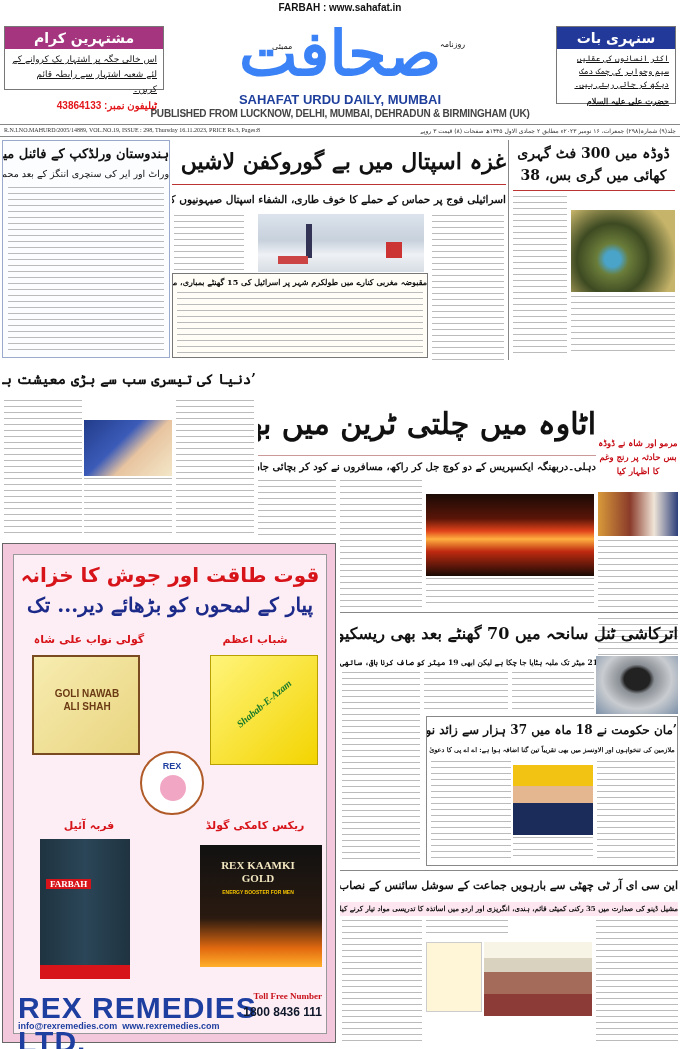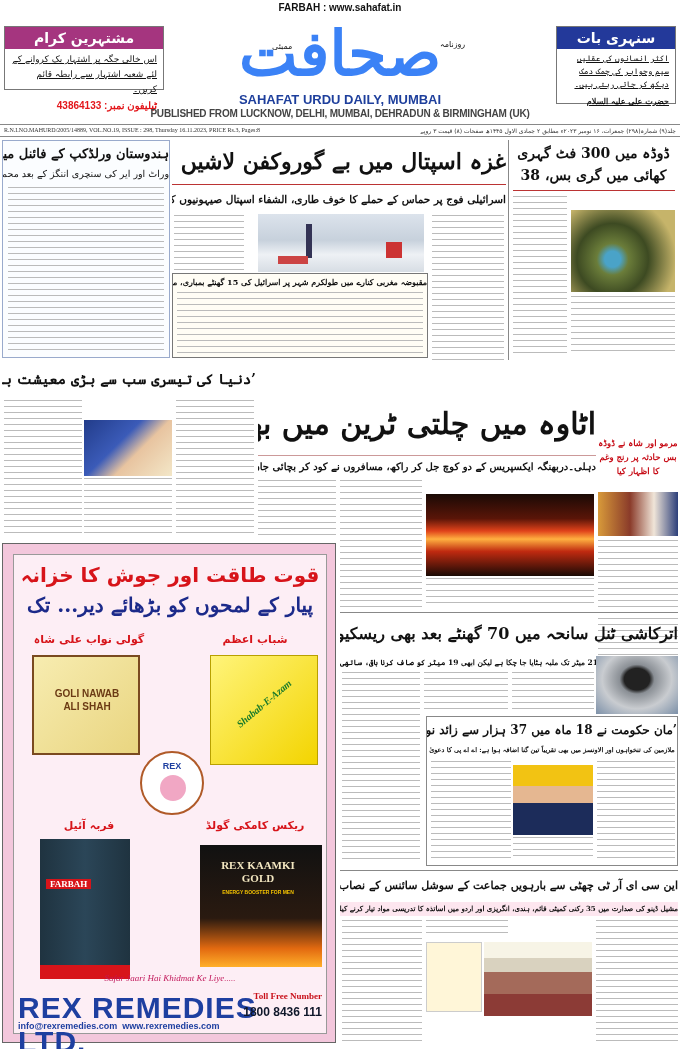--- a/index.html
+++ b/index.html
@@ -136,21 +136,20 @@
     <div class="prod-label" style="left:186px;top:264px;width:110px;">ریکس کامکی گولڈ</div>
 
     <div class="box" style="left:26px;top:284px;width:90px;height:140px;background:linear-gradient(90deg,#1f3340,#2b4658 50%,#1f3340);border-bottom:14px solid #d7141a;">
       <div style="position:absolute;left:6px;top:40px;background:#d7141a;color:#fff;font:bold 9px 'Liberation Serif',serif;padding:0 4px;">FARBAH</div>
     </div>
     <div class="box" style="left:186px;top:290px;width:122px;height:122px;background:linear-gradient(180deg,#111 0%,#2a1a10 60%,#e36a10 85%,#ffb02a 100%);">
       <div style="position:absolute;left:8px;top:14px;width:100px;text-align:center;color:#f2e6c0;font:bold 11px 'Liberation Serif',serif;line-height:13px;">REX KAAMKI GOLD</div>
       <div style="position:absolute;left:8px;top:44px;width:100px;text-align:center;color:#f3c200;font:bold 5px 'Liberation Sans',sans-serif;">ENERGY BOOSTER FOR MEN</div>
     </div>
 
-    <div class="tagline">Safar Jaari Hai Khidmat Ke Liye.....</div>
     <div class="brand-big">REX REMEDIES LTD.</div>
     <div class="contact"><span>info@rexremedies.com</span>&nbsp;&nbsp;<span>www.rexremedies.com</span></div>
     <div class="tollfree">Toll Free Number</div>
     <div class="tollnum">1800 8436 111</div>
   </div>
 </div>
 
 <div class="abs rule" style="left:340px;width:338px;top:612px;"></div>
 <div class="abs headline" style="left:340px;top:614px;width:338px;font-size:16px;line-height:40px;">اترکاشی ٹنل سانحہ میں 70 گھنٹے بعد بھی ریسکیو آپریشن جاری</div>
 <div class="abs subhead" style="left:340px;top:656px;width:258px;font-size:7.5px;line-height:14px;font-weight:bold;">21 میٹر تک ملبہ ہٹایا جا چکا ہے لیکن ابھی 19 میٹر کو صاف کرنا باقی، ساتھی کارکنوں کا ہنگامہ</div>

